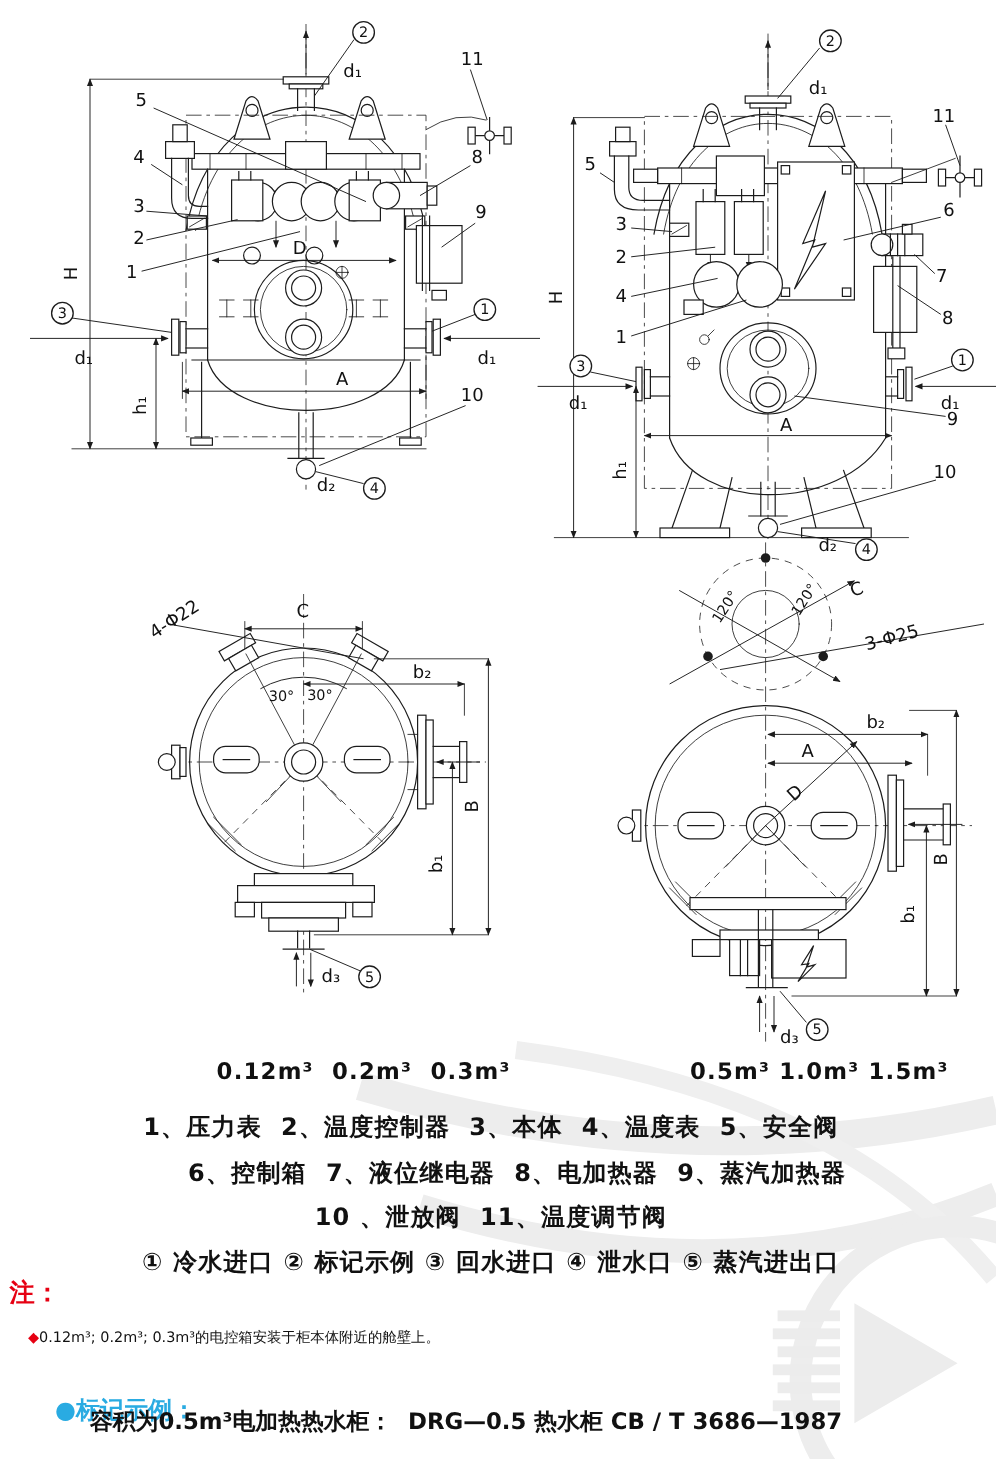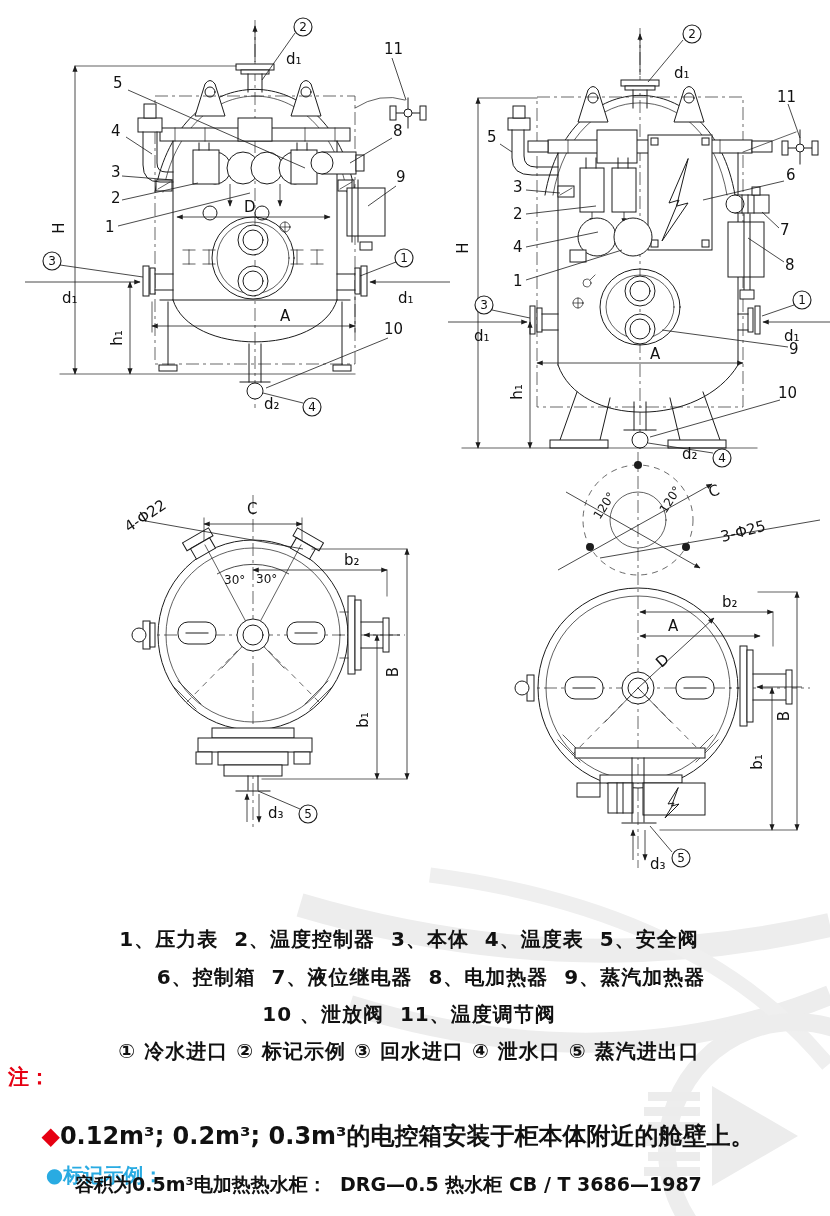--- a/index.html
+++ b/index.html
@@ -16,21 +16,21 @@
   .dot{fill:#1c1c1c;stroke:none;}
   text.lab{font:15px "DejaVu Sans",sans-serif;fill:#111;}
   text.sm{font:12px "DejaVu Sans",sans-serif;fill:#111;}
   text.co{font:12px "DejaVu Sans",sans-serif;fill:#111;text-anchor:middle;}
   .cc{fill:#fff;stroke:#1c1c1c;stroke-width:1.1;}
   
   .txt{position:absolute;z-index:2;white-space:pre;}
   .cap{font-size:19px;font-weight:bold;letter-spacing:1px;text-align:center;}
   .leg{left:0;right:12px;text-align:center;font-size:20px;font-weight:bold;letter-spacing:1px;}
   .note-marker{color:#e60012;font-size:21px;font-weight:bold;}
-  .note-line{font-size:24px;font-weight:bold;}
+  .note-line{font-size:12px;font-weight:normal;}
   .note-line .b{color:#e60012;}
   .mark-label{color:#29abe2;font-size:20px;font-weight:bold;}
   .mark-line{font-size:19px;font-weight:bold;}
 </style>
 </head>
 <body>
 
 <div class="page">
 
 <svg width="830" height="1216" viewBox="0 0 830 1216">
@@ -576,20 +576,22 @@
       <text class="lab" x="650" y="869">d₃</text>
     </g>
     <g>
       <path class="dim" d="M672,852 L650,826"></path>
           <circle class="cc" cx="681" cy="858" r="9"></circle>
       <text class="co" x="681" y="862">5</text>
     </g>
   </g>
 </svg>
 
+  <div class="txt cap" style="left:178px;top:882px;width:250px;">0.12m³  0.2m³  0.3m³</div>
+  <div class="txt cap" style="left:575px;top:882px;width:215px;">0.5m³ 1.0m³ 1.5m³</div>
 
   <div class="txt leg" style="top:926px;">1、压力表  2、温度控制器  3、本体  4、温度表  5、安全阀</div>
   <div class="txt leg" style="top:964px;padding-left:44px;">6、控制箱  7、液位继电器  8、电加热器  9、蒸汽加热器</div>
   <div class="txt leg" style="top:1001px;">10 、泄放阀  11、温度调节阀</div>
   <div class="txt leg" style="top:1038px;">① 冷水进口 ② 标记示例 ③ 回水进口 ④ 泄水口 ⑤ 蒸汽进出口</div>
 
   <div class="txt note-marker" style="left:8px;top:1063px;">注：</div>
   <div class="txt note-line" style="left:8px;top:1092px;">
     <span class="b">◆</span><span>0.12m³; 0.2m³; 0.3m³的电控箱安装于柜本体附近的舱壁上。</span>
   </div>

